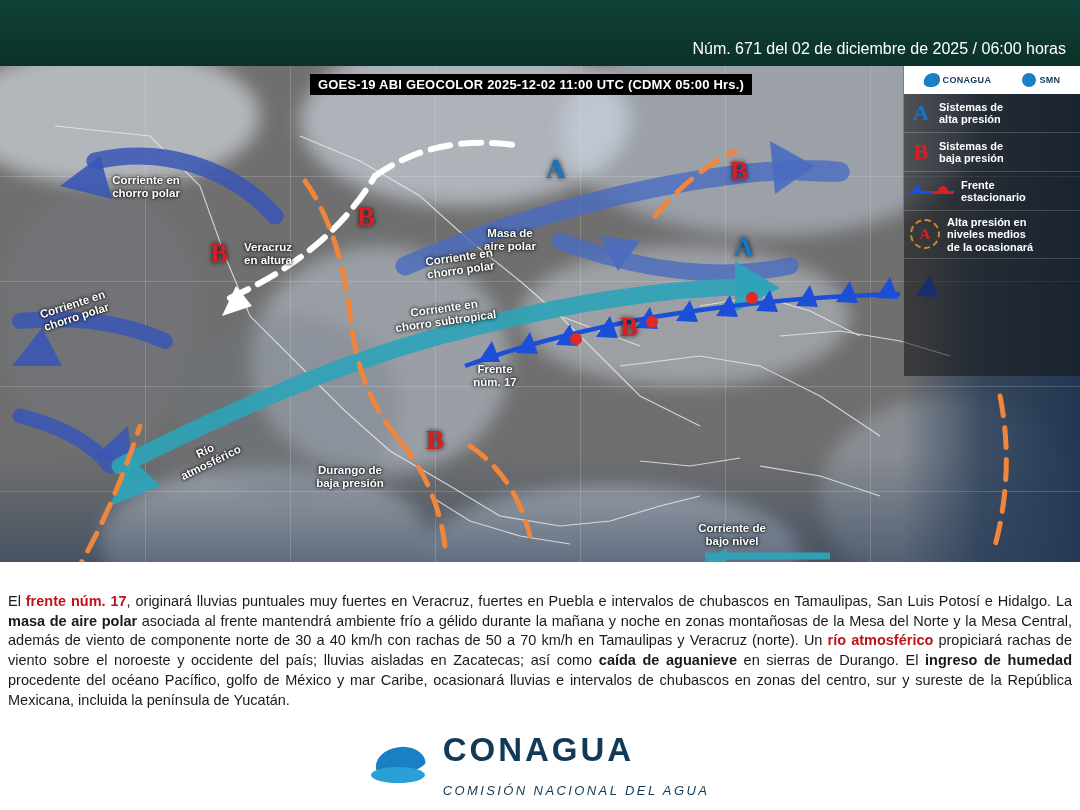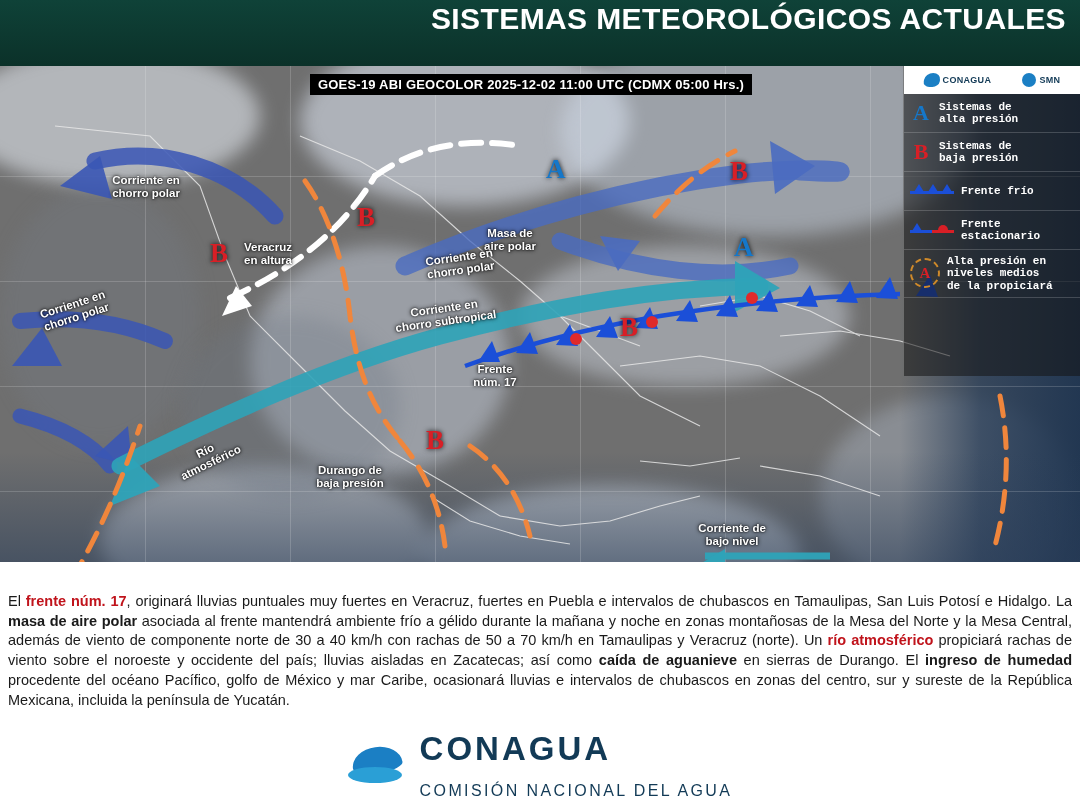--- a/index.html
+++ b/index.html
@@ -66,21 +66,21 @@
     width:16px;height:14px;border-radius:50% 50% 40% 40%;
     background:#1b7fc4;transform:skewX(-10deg);
   }
   .brandmini .txt{font-size:9px;font-weight:bold;color:#123a56;letter-spacing:.3px;}
   .smn-dot{width:14px;height:14px;border-radius:50%;background:#1b7fc4;}
   .legend-row{
     display:flex;align-items:center;gap:7px;
     padding:5px 6px;border-bottom:1px solid rgba(255,255,255,.18);
     min-height:28px;
   }
-  .legend-label{color:#fff;font-size:11px;line-height:1.12;font-weight:bold;font-family:Liberation Mono, monospace;}
+  .legend-label{color:#fff;font-size:11px;line-height:1.12;font-weight:bold;}
   .sym-A,.sym-B{
     width:22px;text-align:center;font-size:22px;font-weight:bold;
     font-family:"Liberation Serif", serif;line-height:1;
   }
   .sym-A{color:#1577c9;}
   .sym-B{color:#d81f26;}
   .sym-cold{width:44px;height:12px;position:relative;}
   .sym-cold .line{position:absolute;left:0;top:6px;width:44px;height:3px;background:#1b4fd8;}
   .sym-cold .tri{
     position:absolute;top:-1px;width:0;height:0;
@@ -146,27 +146,27 @@
   .logo-wave .w1{
     position:absolute;left:4px;top:6px;width:50px;height:26px;
     background:#1b7fc4;border-radius:50% 50% 45% 45%/70% 70% 30% 30%;
     transform:rotate(-8deg);
   }
   .logo-wave .w2{
     position:absolute;left:0px;top:26px;width:54px;height:16px;
     background:#2a9fd6;border-radius:50%;
   }
   .logo-text .l1{font-size:33px;font-weight:bold;color:#123a56;letter-spacing:3px;line-height:1;}
-  .logo-text .l2{font-size:16px;color:#123a56;letter-spacing:2.4px;margin-top:17px;}
+  .logo-text .l2{font-size:13px;color:#123a56;letter-spacing:2.4px;margin-top:17px;font-style:italic;}
 </style>
 </head>
 <body>
 
 <div class="header">
-  <div class="header-title">SISTEMAS METEOROLÓGICOS ACTUALES</div>
+  <div class="header-sub">Núm. 671 del 02 de diciembre de 2025 / 06:00 horas</div>
 </div>
 
 <div class="map">
 
   <div class="sat-bg">
     <div class="cloudmass" style="left:-40px;top:-20px;width:300px;height:140px;background:rgba(235,240,248,.55);"></div>
     <div class="cloudmass" style="left:300px;top:-30px;width:330px;height:170px;background:rgba(225,233,245,.55);"></div>
     <div class="cloudmass" style="left:560px;top:-40px;width:420px;height:210px;background:rgba(210,222,238,.45);"></div>
     <div class="cloudmass" style="left:250px;top:180px;width:260px;height:230px;background:rgba(215,225,240,.42);"></div>
     <div class="cloudmass" style="left:520px;top:180px;width:330px;height:140px;background:rgba(225,233,245,.40);"></div>
@@ -323,47 +323,38 @@
       <span class="legend-label" style="white-space:pre;">Sistemas de
 alta presión</span>
     </div>
 
     <div class="legend-row">
       <span class="sym-B">B</span>
       <span class="legend-label" style="white-space:pre;">Sistemas de
 baja presión</span>
     </div>
 
-    <div class="legend-row">
-      <span class="sym-cold">
-        <span class="line"></span>
-        <span class="tri" style="left:4px;"></span>
-        <span class="tri" style="left:18px;"></span>
-        <span class="tri" style="left:32px;"></span>
-      </span>
-      <span class="legend-label" style="white-space:pre;">Frente frío</span>
-    </div>
 
     <div class="legend-row">
       <span class="sym-stat">
         <span class="lineb"></span>
         <span class="liner"></span>
         <span class="tri"></span>
         <span class="semi"></span>
       </span>
       <span class="legend-label" style="white-space:pre;">Frente
 estacionario</span>
     </div>
 
 
     <div class="legend-row">
       <span class="sym-circA">A</span>
       <span class="legend-label" style="white-space:pre;">Alta presión en
 niveles medios
-de la propiciará</span>
+de la ocasionará</span>
     </div>
   </div>
 </div>
 
 <div class="summary">
   <span id="summary-text"><span>El </span><span class="red">frente núm. 17</span><span>, originará lluvias puntuales muy fuertes en Veracruz, fuertes en Puebla e intervalos de chubascos en Tamaulipas, San Luis Potosí e Hidalgo. La </span><b>masa de aire polar</b><span> asociada al frente mantendrá ambiente frío a gélido durante la mañana y noche en zonas montañosas de la Mesa del Norte y la Mesa Central, además de viento de componente norte de 30 a 40 km/h con rachas de 50 a 70 km/h en Tamaulipas y Veracruz (norte). Un </span><span class="red">río atmosférico</span><span> propiciará rachas de viento sobre el noroeste y occidente del país; lluvias aisladas en Zacatecas; así como </span><b>caída de aguanieve</b><span> en sierras de Durango. El </span><b>ingreso de humedad</b><span> procedente del océano Pacífico, golfo de México y mar Caribe, ocasionará lluvias e intervalos de chubascos en zonas del centro, sur y sureste de la República Mexicana, incluida la península de Yucatán.</span></span>
 </div>
 
 <div class="footer">
   <div class="logo-wave">

